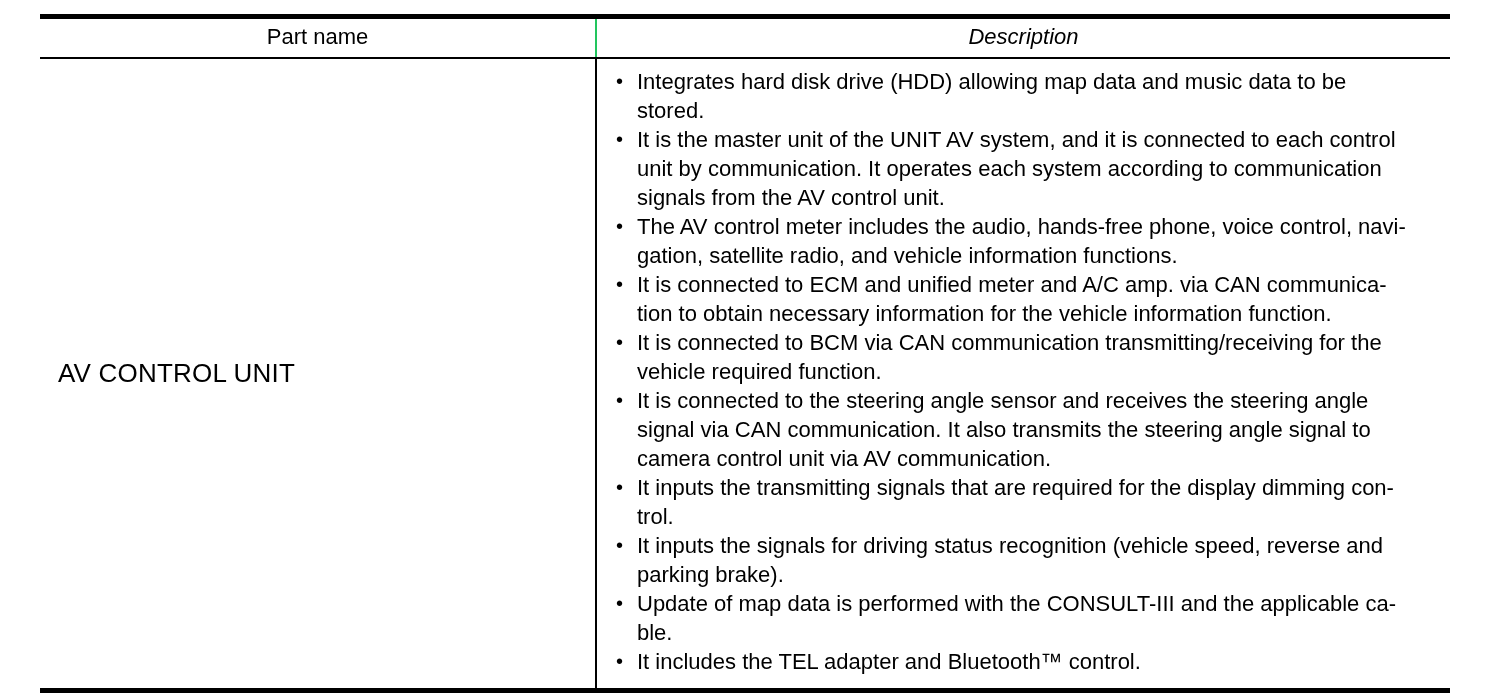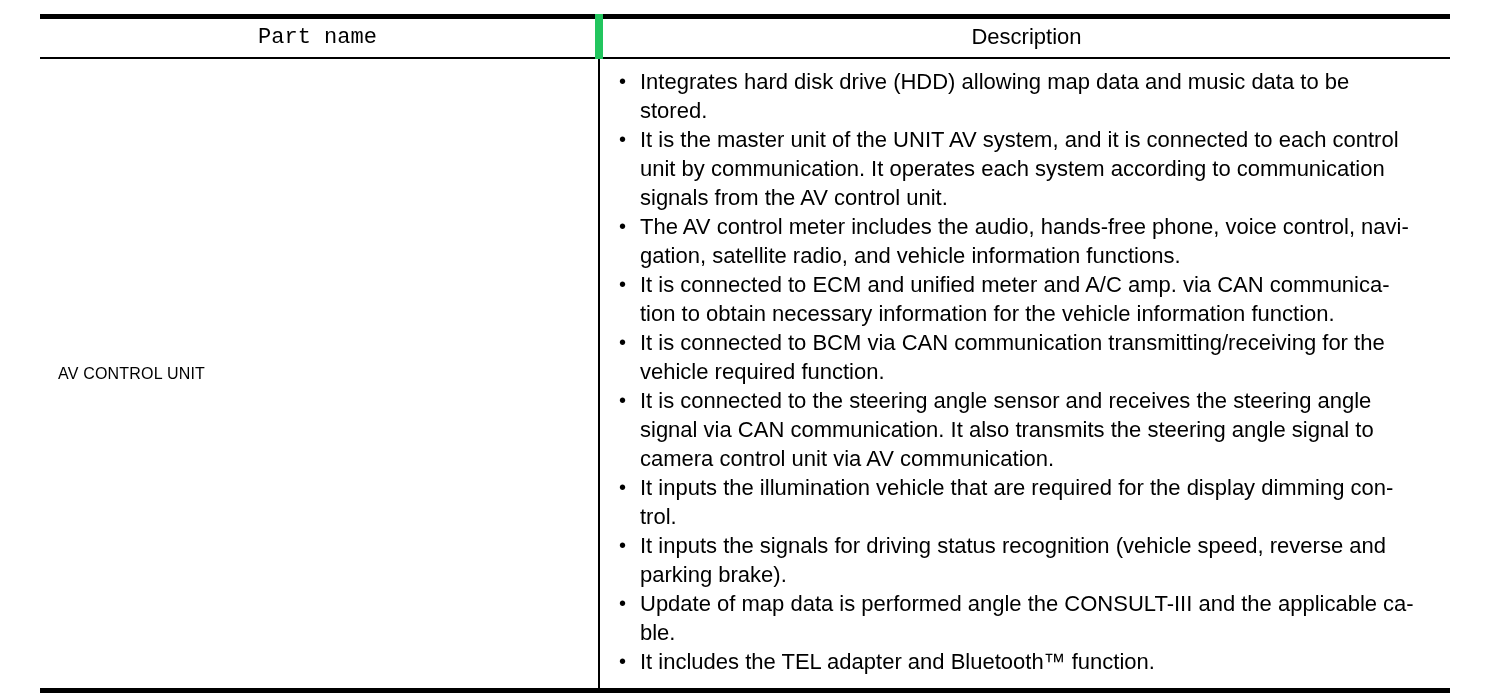--- a/index.html
+++ b/index.html
@@ -26,25 +26,25 @@
     border-bottom: 5px solid #000;
     table-layout: fixed;
   }
   table.parts-table th {
     font-weight: normal;
     font-size: 22px;
     text-align: center;
     padding: 5px 0 7px 0;
     border-bottom: 2px solid #000;
   }
-  th.part-col { width: 555px; font-family: Liberation Mono, monospace; }
-  th.desc-col { border-left: 8px solid #22c55e; }
+  th.part-col { width: 555px; }
+  th.desc-col { border-left: 2px solid #22c55e; font-style: italic; }
   td.part-cell {
     vertical-align: middle;
-    font-size: 16px;
+    font-size: 26px;
     padding-left: 18px;
     letter-spacing: 0.2px;
   }
   td.desc-cell {
     border-left: 2px solid #000;
     vertical-align: top;
     padding: 8px 6px 12px 14px;
   }
   ul.bullet-list {
     margin: 0;
@@ -91,25 +91,25 @@
 signals from the AV control unit.</li>
               <li>The AV control meter includes the audio, hands-free phone, voice control, navi-
 gation, satellite radio, and vehicle information functions.</li>
               <li>It is connected to ECM and unified meter and A/C amp. via CAN communica-
 tion to obtain necessary information for the vehicle information function.</li>
               <li>It is connected to BCM via CAN communication transmitting/receiving for the
 vehicle required function.</li>
               <li>It is connected to the steering angle sensor and receives the steering angle
 signal via CAN communication. It also transmits the steering angle signal to
 camera control unit via AV communication.</li>
-              <li>It inputs the illumination vehicle that are required for the display dimming con-
+              <li>It inputs the transmitting signals that are required for the display dimming con-
 trol.</li>
               <li>It inputs the signals for driving status recognition (vehicle speed, reverse and
 parking brake).</li>
-              <li>Update of map data is performed angle the CONSULT-III and the applicable ca-
+              <li>Update of map data is performed with the CONSULT-III and the applicable ca-
 ble.</li>
-              <li>It includes the TEL adapter and Bluetooth™ function.</li>
+              <li>It includes the TEL adapter and Bluetooth™ control.</li>
             </ul>
           </td>
         </tr>
       </tbody>
   </table>
 </div>
 
 </body></html>

